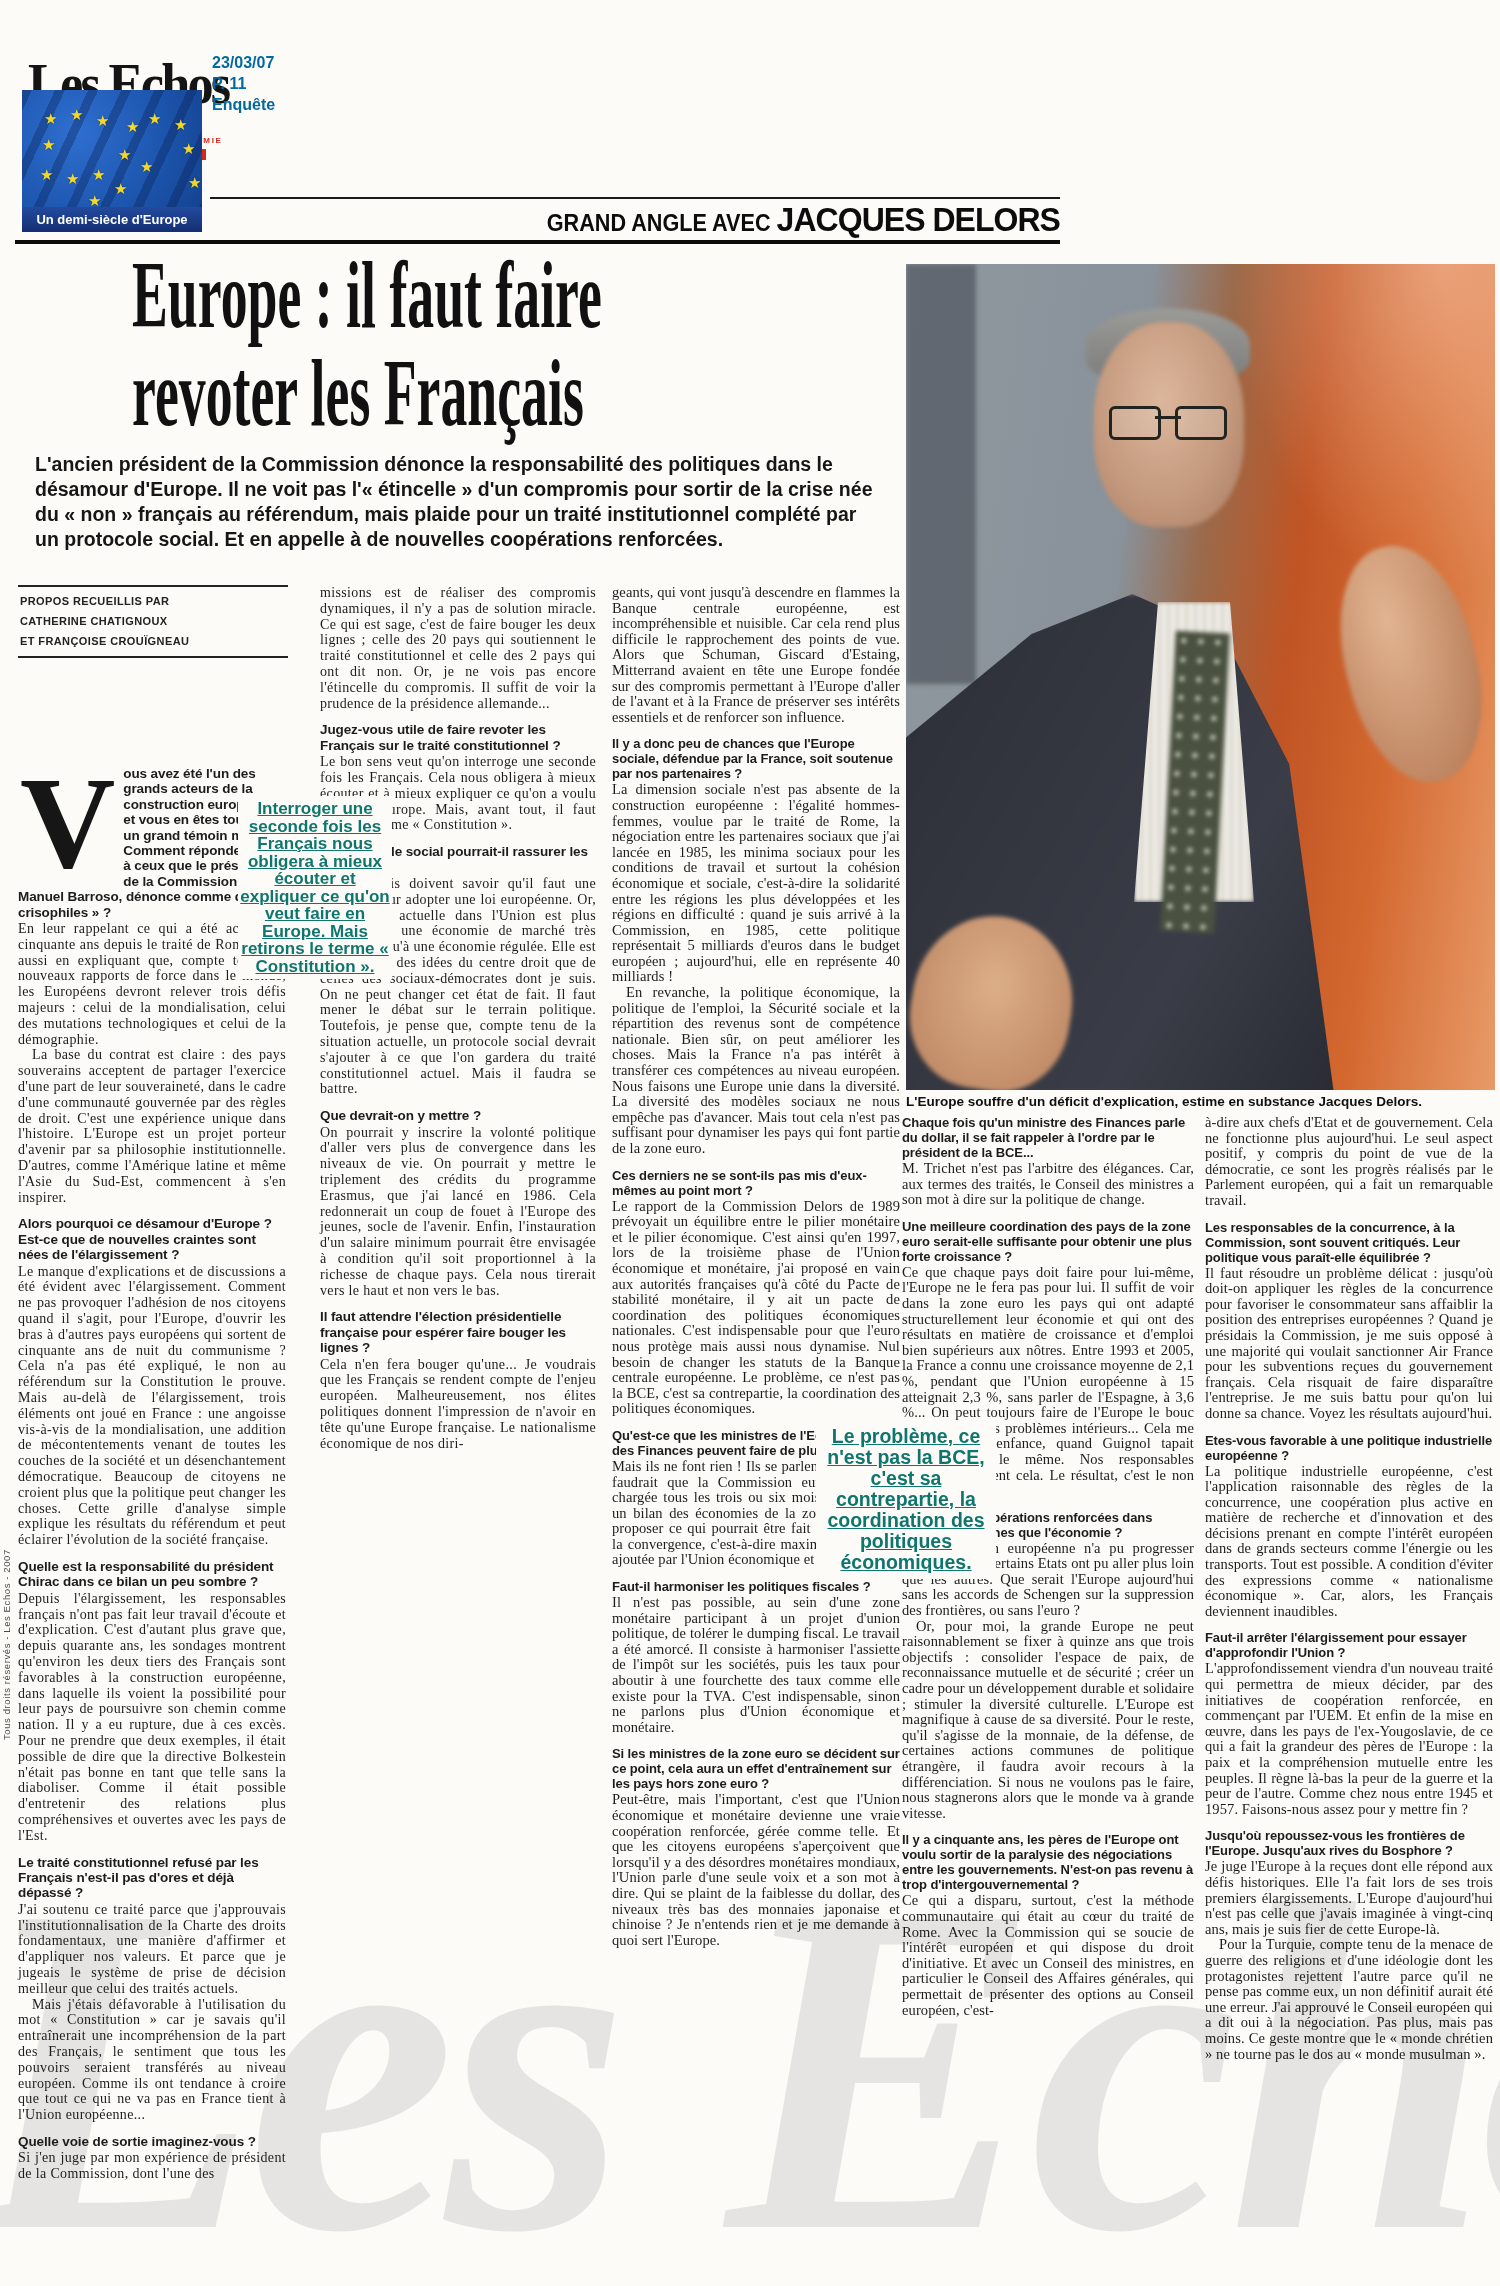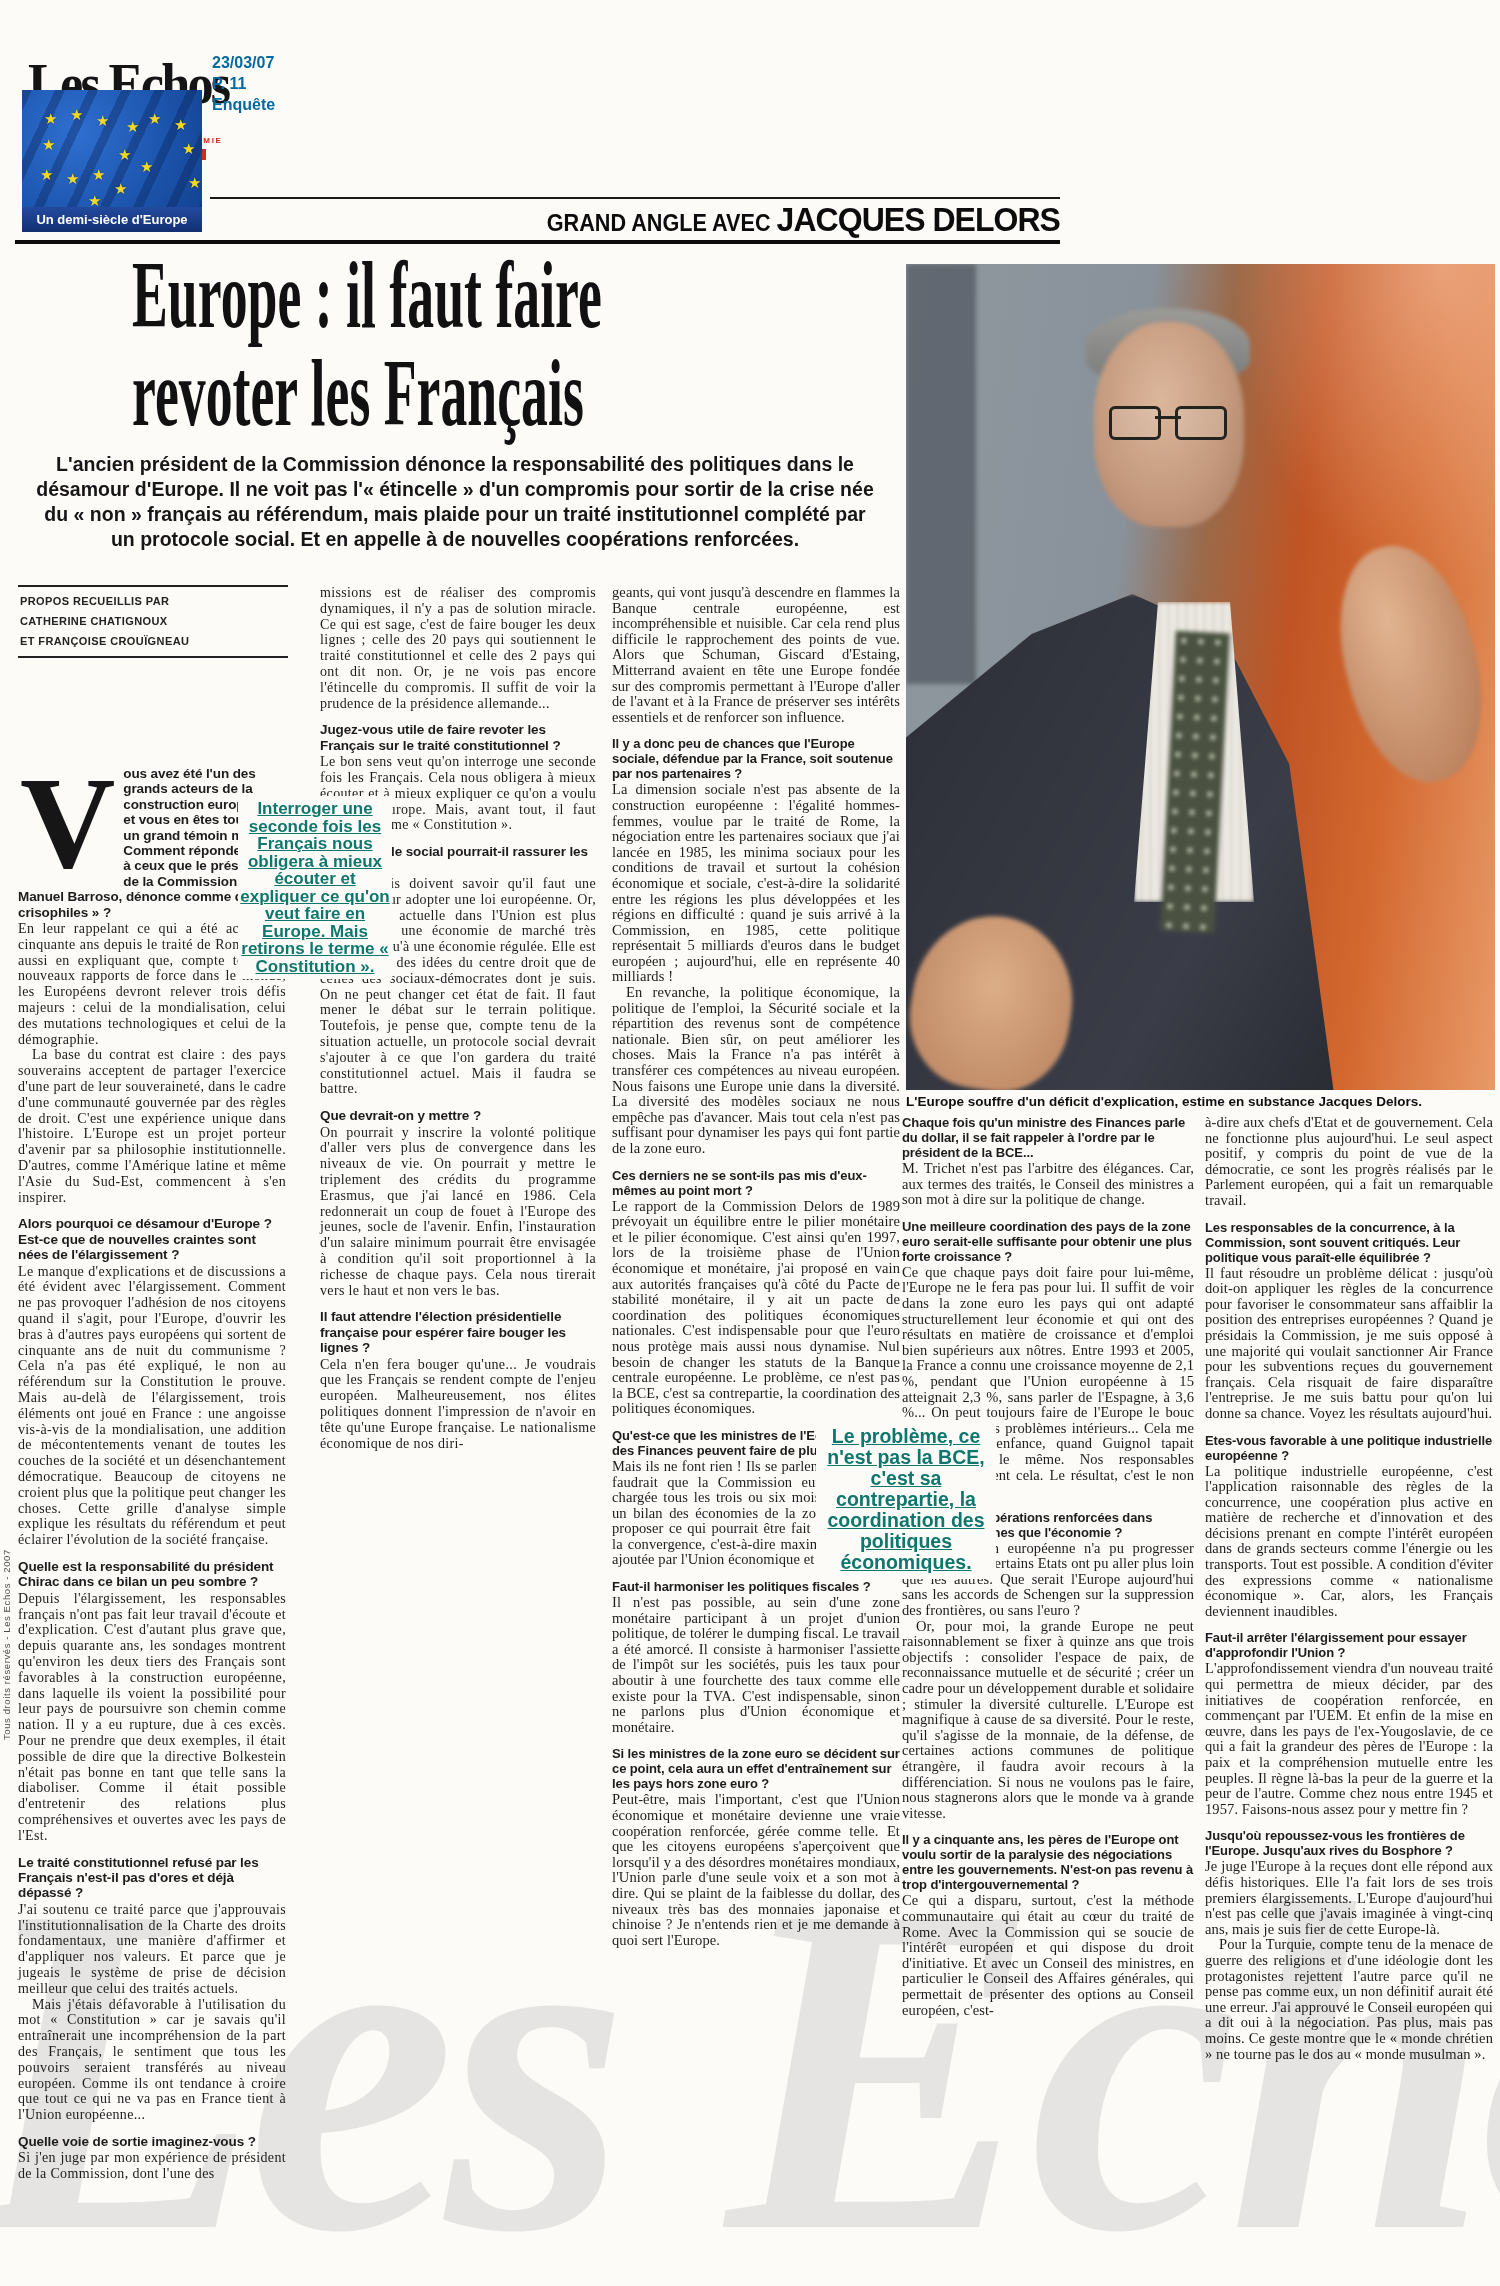--- a/index.html
+++ b/index.html
@@ -28,21 +28,21 @@
   .kicker{position:absolute;left:300px;top:200px;width:760px;text-align:right;white-space:nowrap;
         font-family:"Liberation Sans",sans-serif;font-weight:bold;color:#0c0c0c;
         transform:scaleX(.94);transform-origin:right;}
   .kicker .k1{font-size:23px;letter-spacing:0;}
   .kicker .k2{font-size:34px;letter-spacing:-1px;}
   .rule-bar{position:absolute;left:15px;top:240px;width:1045px;height:4px;background:#0c0c0c;}
   
   .headline{position:absolute;left:0;top:246px;width:600px;text-align:center;
         font-family:"Liberation Serif",serif;font-weight:bold;color:#111;}
   .headline .hl{font-size:96px;line-height:98px;transform:scaleX(.56);transform-origin:center;white-space:nowrap;}
-  .lede{position:absolute;left:35px;top:452px;width:840px;text-align:center;
+  .lede{position:absolute;left:35px;top:452px;width:840px;text-align:left;
         font-family:"Liberation Sans",sans-serif;font-weight:bold;font-size:19.5px;line-height:25px;color:#161616;}
   
   .byline{position:absolute;left:18px;top:585px;width:268px;
         font-family:"Liberation Sans",sans-serif;font-weight:bold;font-size:11px;line-height:20px;
         letter-spacing:.4px;color:#222;border-top:2px solid #222;border-bottom:2px solid #222;
         padding:4px 0 5px 2px;}
   
   .col{position:absolute;text-align:justify;z-index:2;}
   .colA{font-size:14px;line-height:15.8px;letter-spacing:.35px;}
   .colB{font-size:14.5px;line-height:15.6px;letter-spacing:.1px;}

